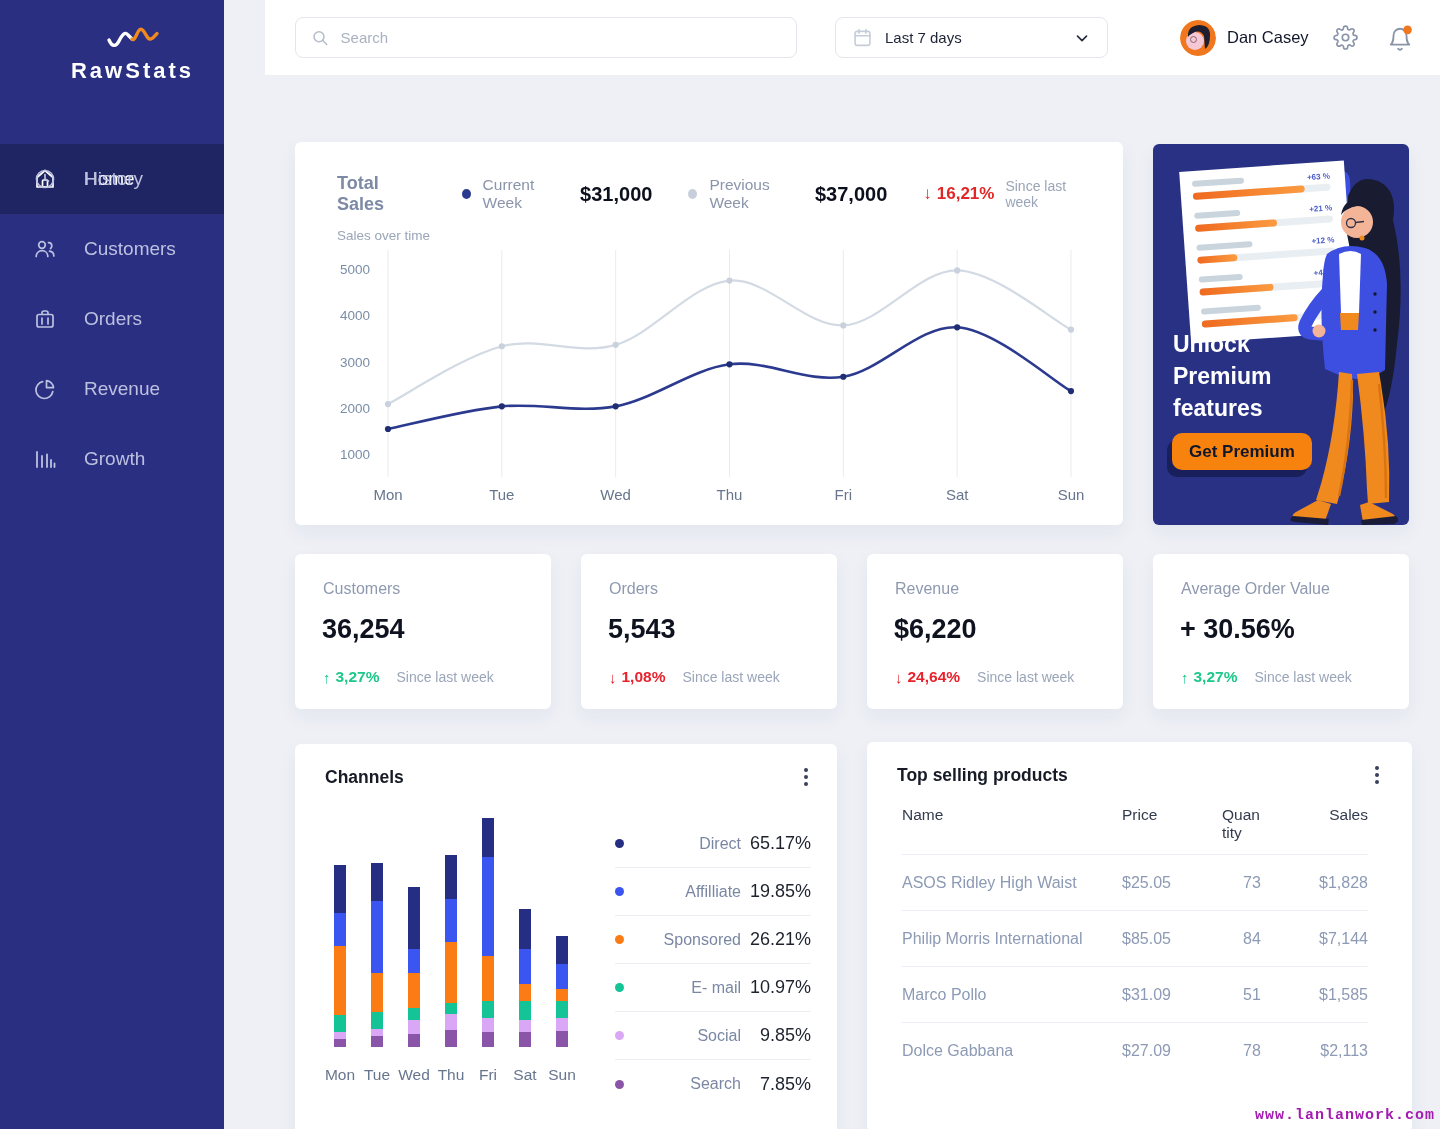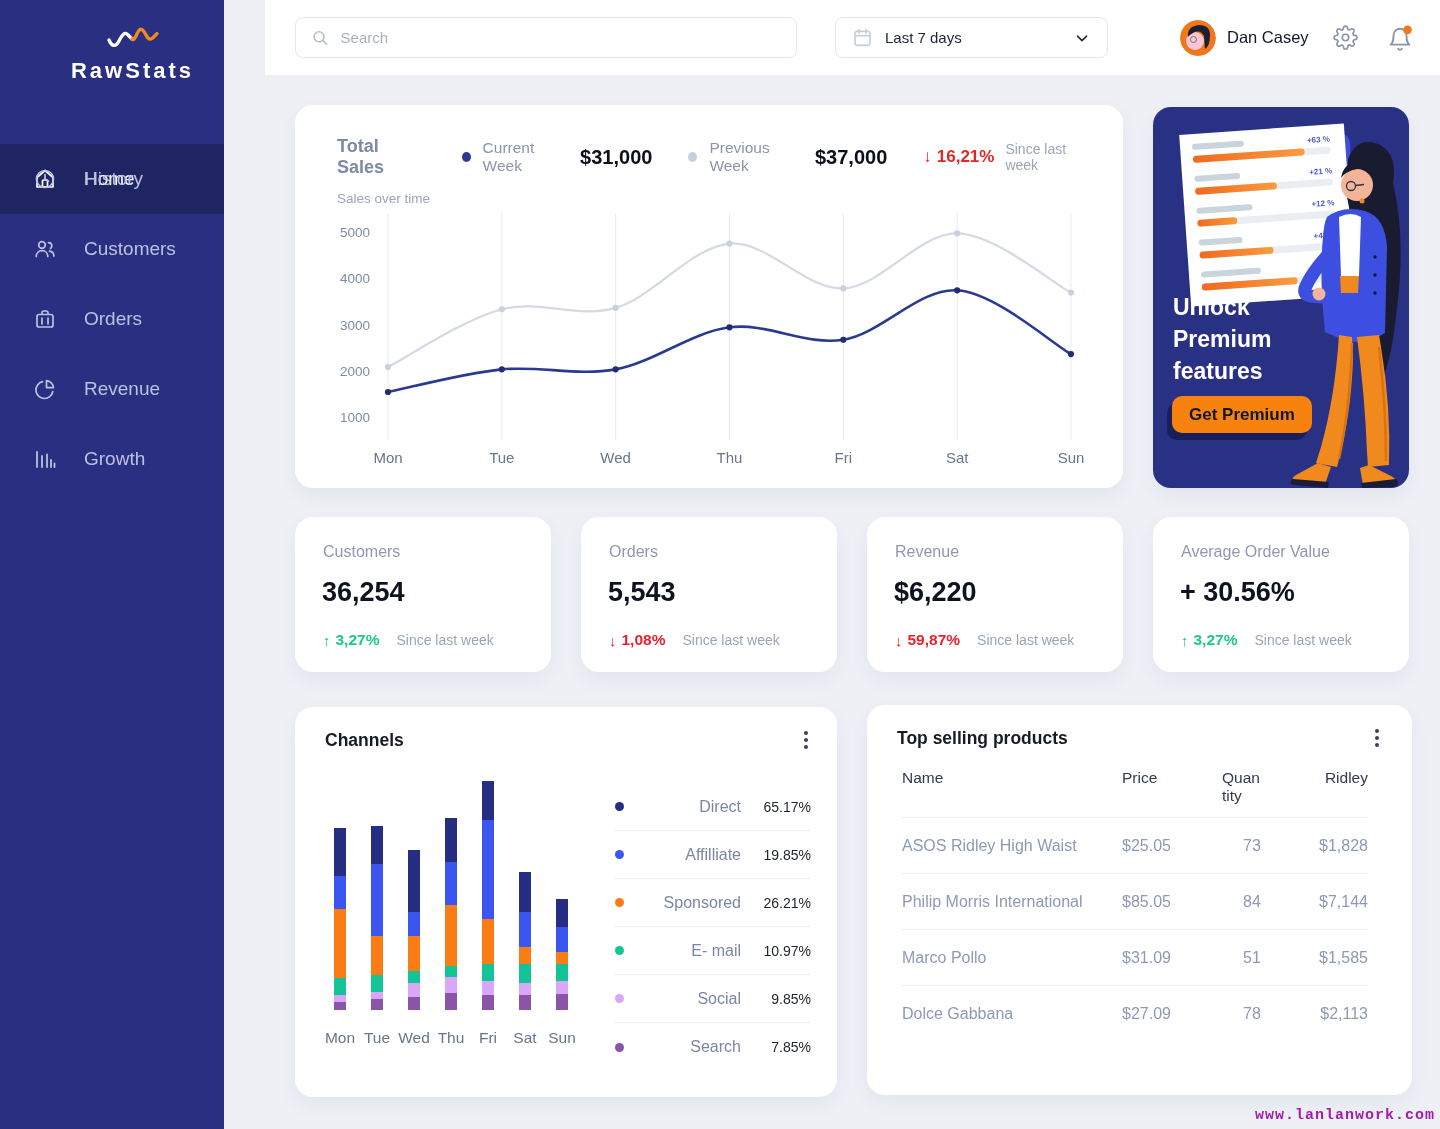--- a/index.html
+++ b/index.html
@@ -24,21 +24,21 @@
   .search-box { position:absolute; left:30px; top:17px; width:502px; height:41px; border:1px solid #e3e6ec; border-radius:8px; background:#fff; display:flex; align-items:center; padding:0 14px; gap:10px; }
   .search-box input { border:none; outline:none; font-size:15px; color:#3c4356; width:100%; font-family:"Liberation Sans",sans-serif; }
   .search-box input::placeholder { color:#a9b1c0; }
   .date-select { position:absolute; left:570px; top:17px; width:273px; height:41px; border:1px solid #e3e6ec; border-radius:8px; background:#fff; display:flex; align-items:center; padding:0 16px; gap:12px; cursor:pointer; }
   .date-label { font-size:15px; color:#1d2436; flex:1; }
   .avatar { position:absolute; left:915px; top:20px; width:36px; height:36px; border-radius:50%; overflow:hidden; cursor:pointer; }
   .user-name { position:absolute; left:962px; top:28px; font-size:16.5px; color:#12172b; }
   .icon-btn { position:absolute; top:25px; width:26px; height:28px; cursor:pointer; }
 
   
-  .card { position:absolute; background:#ffffff; border-radius:18px; box-shadow:0 8px 20px rgba(25,35,70,0.05); }
+  .card { position:absolute; background:#ffffff; border-radius:6px; box-shadow:0 8px 20px rgba(25,35,70,0.05);margin-top:37px; }
 
   
   .sales-card { left:295px; top:105px; width:828px; height:383px; }
   .sales-head { position:absolute; left:42px; top:31px; right:30px; display:flex; align-items:center; }
   .sales-title { font-size:18px; color:#7d8aa5; font-weight:bold; margin-right:36px; }
   .legend-item { display:flex; align-items:center; margin-right:36px;justify-content:center; }
   .legend-dot { width:10px; height:10px; border-radius:50%; margin-right:12px; }
   .legend-label { font-size:15.5px; color:#8a94aa; margin-right:12px; }
   .legend-value { font-size:20px; font-weight:bold; color:#0c101d; }
   .sales-delta { display:flex; align-items:center; }
@@ -72,21 +72,21 @@
   .kebab i { width:4px; height:4px; border-radius:50%; background:#39415c; }
   #bars { position:absolute; left:28px; top:78px; width:256px; height:262px; display:flex; justify-content:space-between; }
   .bar-col { width:34px; display:flex; flex-direction:column; justify-content:flex-end; align-items:center; }
   .bar-stack { width:12px; display:flex; flex-direction:column; }
   .bar-label { margin-top:19px; font-size:15.5px; color:#67758d; }
   #channel-legend { position:absolute; left:320px; top:76px; width:196px; }
   .cl-row { height:48px; display:flex; align-items:center; border-bottom:1px solid #eceef4; }
   .cl-row:last-child { border-bottom:none; }
   .cl-dot { width:9px; height:9px; border-radius:50%; margin-right:21px; flex:none; }
   .cl-label { font-size:16px; color:#7a87a3; flex:1; }
-  .cl-pct { font-size:14px; color:#1d222e; width:70px; }
+  .cl-pct { font-size:18px; color:#1d222e; width:70px; }
 
   
   .products-card { left:867px; top:705px; width:545px; height:390px; }
   .prod-table { position:absolute; left:35px; top:58px; width:466px; border-collapse:collapse; table-layout:fixed; }
   .prod-table th { font-size:15.5px; font-weight:normal; color:#333b4e; text-align:left; padding:6px 0 12px 0; border-bottom:1px solid #eaedf3; vertical-align:top; }
   .prod-table td { font-size:16px; color:#8d9ab5; height:56px; border-bottom:1px solid #eaedf3; }
   .prod-table tr:last-child td { border-bottom:none; }
   th.c-qty span { display:inline-block; width:38px; word-break:break-all; }
   th.c-price, td.c-price { text-align:left; }
   th.c-qty { text-align:left; }
@@ -351,21 +351,21 @@
     <span class="arr">↓</span>
     <span class="pct">1,08%</span>
     <span class="cap">Since last week</span>
   </div>
 </div>
 <div class="card stat-card" style="left:867px;">
   <div class="stat-label">Revenue</div>
   <div class="stat-value">$6,220</div>
   <div class="stat-delta down">
     <span class="arr">↓</span>
-    <span class="pct">59,87%</span>
+    <span class="pct">24,64%</span>
     <span class="cap">Since last week</span>
   </div>
 </div>
 <div class="card stat-card" style="left:1153px;">
   <div class="stat-label">Average Order Value</div>
   <div class="stat-value">+ 30.56%</div>
   <div class="stat-delta up">
     <span class="arr">↑</span>
     <span class="pct">3,27%</span>
     <span class="cap">Since last week</span>
@@ -504,21 +504,21 @@
         <col style="width:220px">
         <col style="width:100px">
         <col style="width:60px">
         <col style="width:86px">
       </colgroup>
     <thead>
       <tr>
         <th class="c-name">Name</th>
         <th class="c-price"><span>Price</span></th>
         <th class="c-qty"><span>Quantity</span></th>
-        <th class="c-amount">Ridley</th>
+        <th class="c-amount">Sales</th>
       </tr>
     </thead>
     <tbody id="prod-body">
         <tr>
           <td class="c-name">ASOS Ridley High Waist</td>
           <td class="c-price">$25.05</td>
           <td class="c-qty">73</td>
           <td class="c-amount">$1,828</td>
         </tr>
         <tr>

